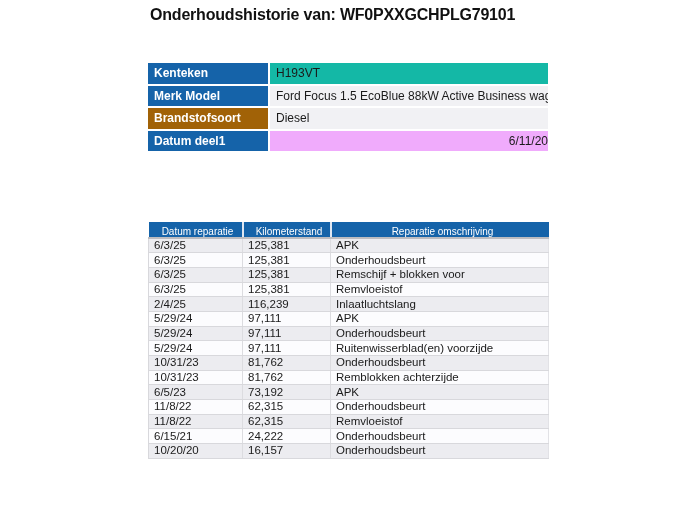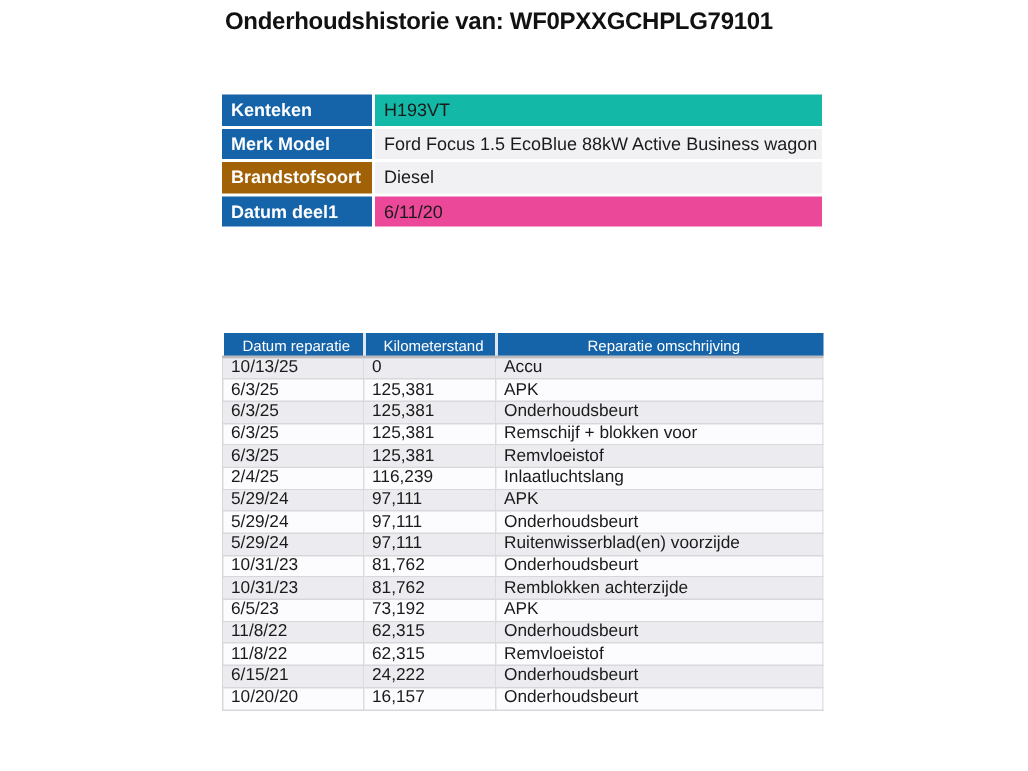--- a/index.html
+++ b/index.html
@@ -41,21 +41,21 @@
     box-sizing: border-box;
     height: 20.5px;
     font-size: 12px;
     line-height: 20px;
     padding: 0 0 0 6px;
     vertical-align: middle;
     white-space: nowrap;
     overflow: hidden;
   }
   td.info-label {
-    width: 100px;
+    width: 120px;
     color: #ffffff;
     font-weight: bold;
   }
   td.info-value {
     color: #1a1a1a;
   }
   
   table.history-table {
     position: absolute;
     left: 148px;
@@ -126,40 +126,35 @@
         <tr>
           <td class="info-label" style="background: rgb(21, 99, 169);">Merk Model</td>
           <td class="info-value" style="background: rgb(241, 241, 244);">Ford Focus 1.5 EcoBlue 88kW Active Business wagon</td>
         </tr>
         <tr>
           <td class="info-label" style="background: #a16207;">Brandstofsoort</td>
           <td class="info-value" style="background: rgb(241, 241, 244);">Diesel</td>
         </tr>
         <tr>
           <td class="info-label" style="background: rgb(21, 99, 169);">Datum deel1</td>
-          <td class="info-value" style="background: #ec4899;">6/11/20</td>
+          <td class="info-value" style="background: #f0abfc; text-align: right;">6/11/20</td>
         </tr>
       </tbody>
   </table>
 
   <table class="history-table">
     <thead>
       <tr id="history-head">
           <th class="col-datum" style="background: rgb(21, 99, 169);">Datum reparatie</th>
           <th class="col-km" style="background: rgb(21, 99, 169);">Kilometerstand</th>
           <th class="col-rep" style="background: rgb(21, 99, 169);">Reparatie omschrijving</th>
         </tr>
     </thead>
     <tbody id="history-body">
         <tr>
-          <td class="col-datum">10/13/25</td>
-          <td class="col-km">0</td>
-          <td class="col-rep">Accu</td>
-        </tr>
-        <tr>
           <td class="col-datum">6/3/25</td>
           <td class="col-km">125,381</td>
           <td class="col-rep">APK</td>
         </tr>
         <tr>
           <td class="col-datum">6/3/25</td>
           <td class="col-km">125,381</td>
           <td class="col-rep">Onderhoudsbeurt</td>
         </tr>
         <tr>

